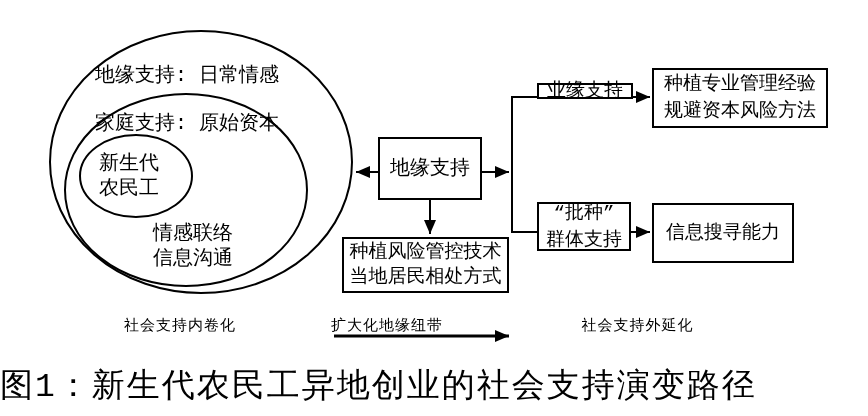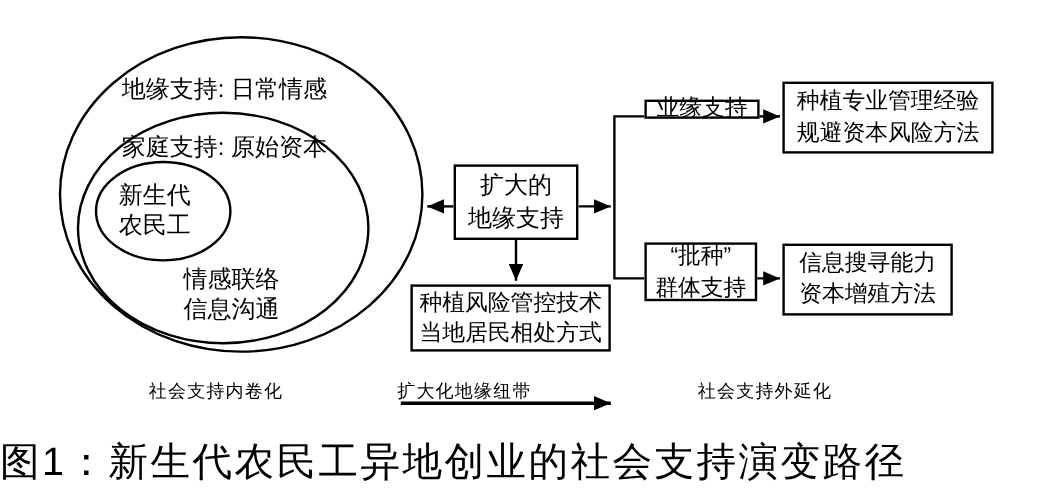--- a/index.html
+++ b/index.html
@@ -5,21 +5,21 @@
   html, body {
     margin: 0;
     padding: 0;
     background: #ffffff;
   }
   .canvas {
     position: relative;
     width: 868px;
     height: 416px;
     background: #ffffff;
-    font-family: Liberation Sans, sans-serif;
+    font-family: Liberation Mono, monospace;
     color: #000000;
     overflow: hidden;
   }
   .shapes {
     position: absolute;
     left: 0;
     top: 0;
     width: 868px;
     height: 416px;
   }
@@ -90,42 +90,40 @@
   <div class="lbl t20" style="left:99px; top:151px;">
     <span style="display:block;">新生代</span>
     <span style="display:block;">农民工</span>
   </div>
   <div class="lbl t20 center" style="left:118px; top:221px; width:150px;">
     <span style="display:block;">情感联络</span>
     <span style="display:block;">信息沟通</span>
   </div>
 
   <div class="box t20" style="left:378px; top:137px; width:104px; height:63px; line-height:27px;">
-    <span>扩大的</span>
     <span>地缘支持</span>
   </div>
   <div class="box t19" style="left:342px; top:237px; width:167px; height:56px; line-height:25px;justify-content:center;">
     <span>种植风险管控技术</span>
     <span>当地居民相处方式</span>
   </div>
 
   <div class="box t19" style="left:537px; top:83px; width:96px; height:16px;">
     <span>业缘支持</span>
   </div>
   <div class="box t19" style="left:652px; top:68px; width:176px; height:60px; line-height:27px;">
     <span>种植专业管理经验</span>
     <span>规避资本风险方法</span>
   </div>
   <div class="box t19" style="left:537px; top:202px; width:94px; height:49px; line-height:27px;">
     <span>“批种”</span>
     <span>群体支持</span>
   </div>
   <div class="box t19" style="left:652px; top:203px; width:142px; height:60px; line-height:26px;">
     <span>信息搜寻能力</span>
-    <span>资本增殖方法</span>
   </div>
 
   <div class="lbl t21 center" style="left:80px; top:299px; width:200px;">社会支持内卷化</div>
   <div class="lbl t21" style="left:331px; top:299px;">扩大化地缘纽带</div>
   <div class="lbl t21 center" style="left:560px; top:299px; width:155px;">社会支持外延化</div>
 
   <div class="caption">图1：新生代农民工异地创业的社会支持演变路径</div>
 
 </div>
 

